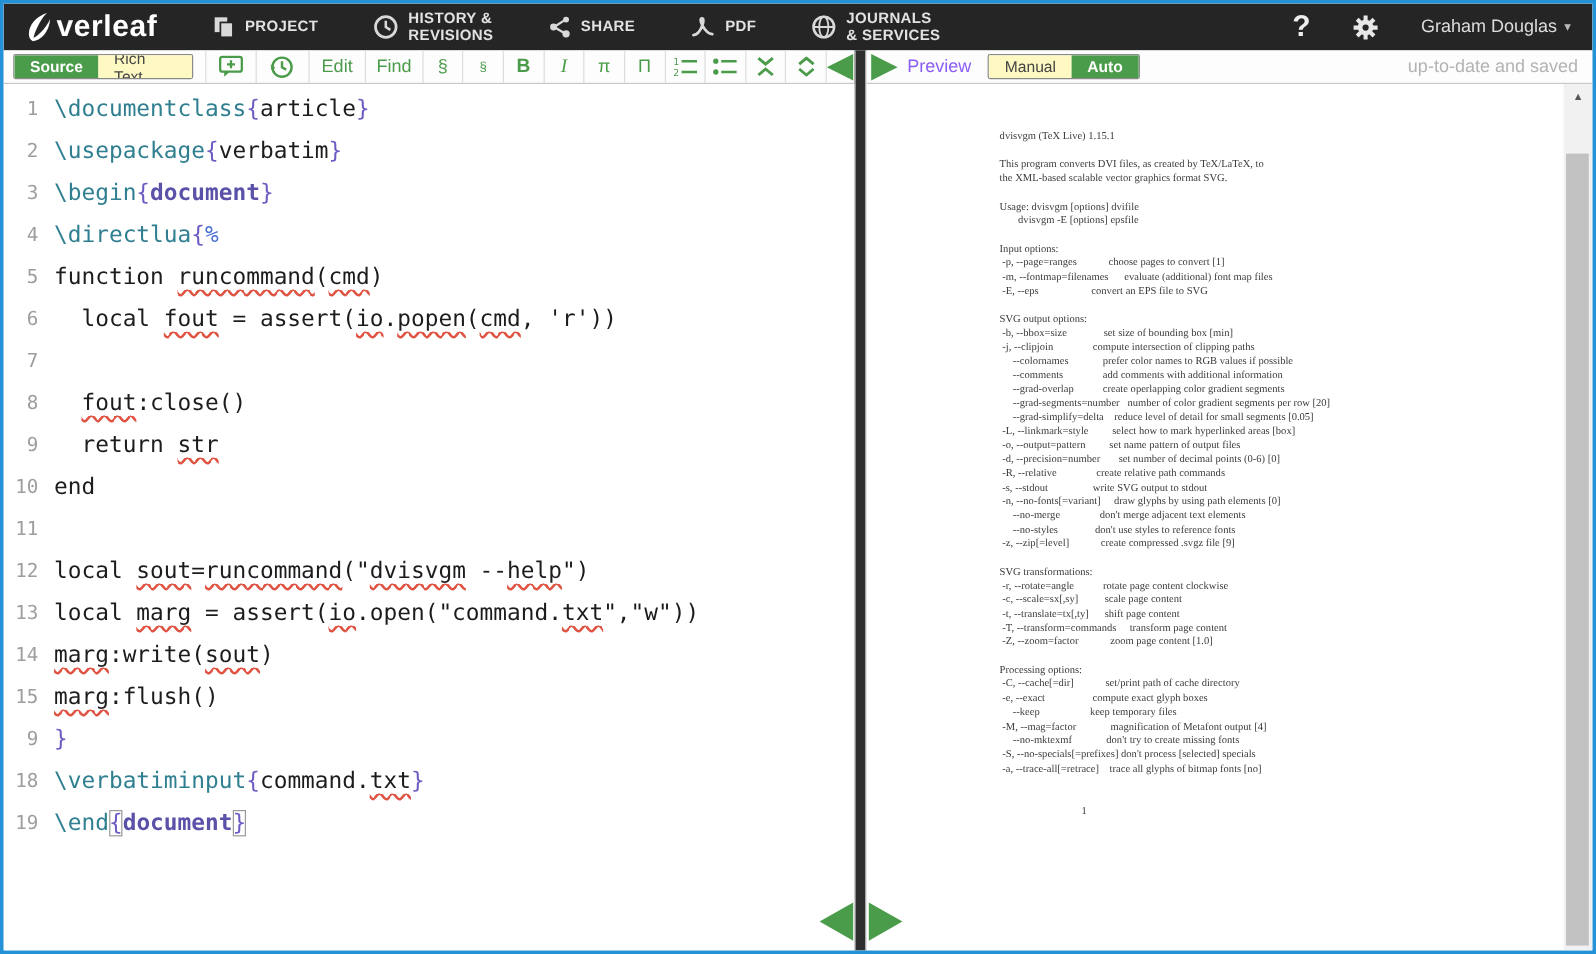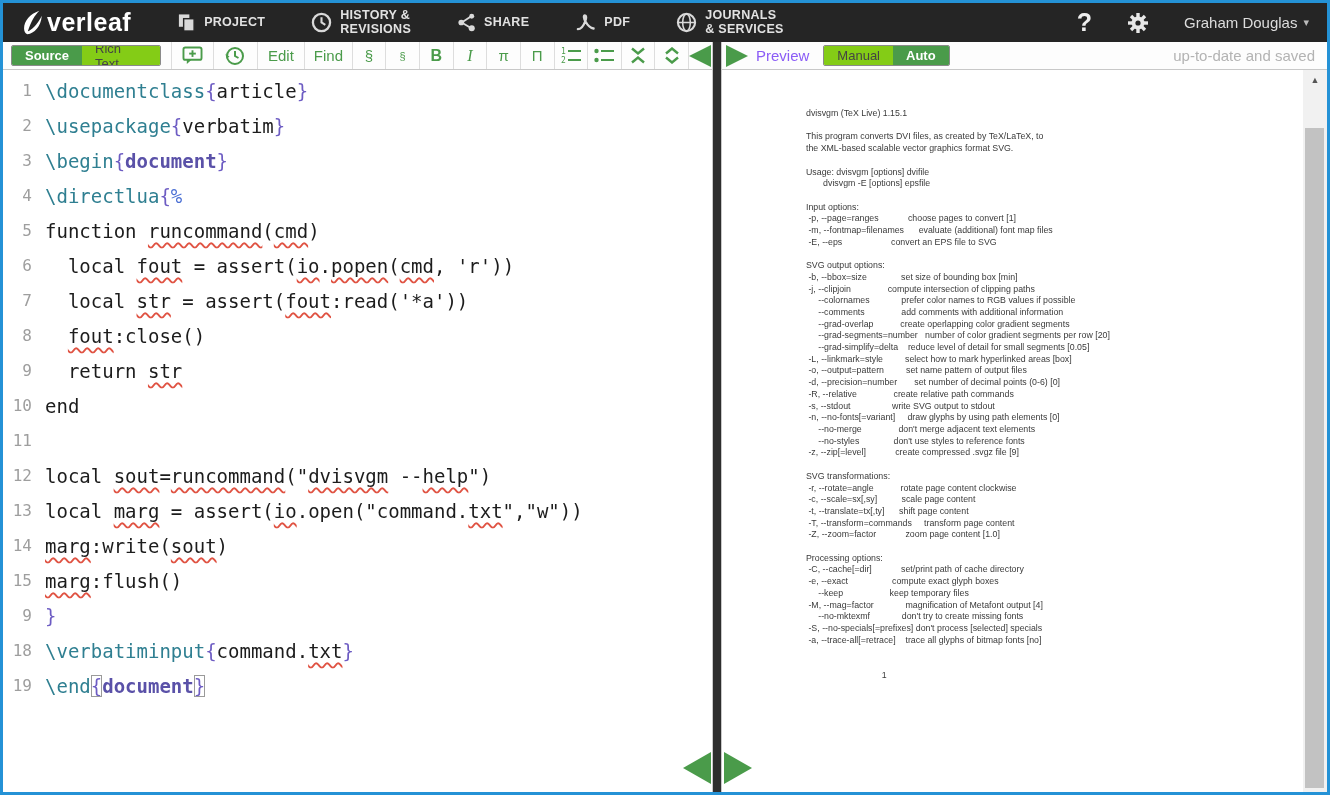--- a/index.html
+++ b/index.html
@@ -28,21 +28,21 @@
   
   .main{ flex:1; display:flex; min-height:0; }
   .pane-left{ width:709px; flex:0 0 709px; display:flex; flex-direction:column; min-height:0; }
   .divider{ width:10px; flex:0 0 10px; background:#2e2e2e; border-left:1px solid #c9c9c9; border-right:1px solid #c9c9c9; }
   .pane-right{ flex:1; display:flex; flex-direction:column; min-height:0; }
   
   .toolbar{ height:28px; flex:0 0 28px; background:#fdfdfd; border-bottom:1px solid #c8c8c8; display:flex; align-items:stretch; }
   .seg-group{ display:flex; align-items:center; margin:3px 10px 3px 8px; border:1px solid #8a8a8a; border-radius:2px; overflow:hidden; }
   .seg-btn{ font-size:13px; font-weight:bold; padding:2px 13px; cursor:pointer; }
   .seg-on{ background:var(--btn-green); color:#fff; }
-  .seg-off{ background:#84cc16; color:#444; font-weight:normal; }
+  .seg-off{ background:#fef9c3; color:#444; font-weight:normal; }
   .tcell{ display:flex; align-items:center; justify-content:center; border-right:1px solid #ddd; color:var(--green); cursor:pointer; }
   .tcell.first{ border-left:1px solid #ddd; }
   .w44{ width:44px; } .w48{ width:48px; font-size:15px; } .w34{ width:34px; font-size:15px; }
   .sec-small{ font-size:11px; }
   .b-bold{ font-weight:bold; font-size:16px; }
   .b-italic{ font-style:italic; font-family:"Liberation Serif",serif; font-size:16px; }
   .math{ font-size:15px; }
   .tspacer{ flex:1; border-right:none; }
   
   .tri{ width:0; height:0; cursor:pointer; }
@@ -63,22 +63,22 @@
   .ct .m{ color:var(--cmt); font-style:italic; }
   .ct .sp{ text-decoration:underline; text-decoration-style:wavy; text-decoration-color:var(--spell);
            text-decoration-thickness:1.5px; text-underline-offset:4px; text-decoration-skip-ink:none; }
   .ct .bx{ outline:1px solid #9a9a9a; outline-offset:-1px; }
   
   .pv-label{ font-size:15px; color:#8b5cf6; margin-left:8px; }
   .pv-group{ display:flex; align-items:center; margin-left:14px; border:1px solid #8a8a8a; border-radius:2px; overflow:hidden; align-self:center; }
   .pv-status{ margin-left:auto; margin-right:12px; align-self:center; font-size:15px; color:#b3b3b3; }
   
   .pdf-area{ flex:1; background:#fff; position:relative; overflow:hidden; }
-  .pdf-text{ font-family:Liberation Sans, sans-serif; font-size:8.8px; line-height:11.7px;
-             color:#3a3a3a; padding:38px 30px 0 84px; white-space:pre; }
+  .pdf-text{ font-family:Liberation Serif, serif; font-size:8.8px; line-height:11.7px;
+             color:#3a3a3a; padding:38px 30px 0 111px; white-space:pre; }
   
   .sb-track{ position:absolute; top:0; right:0; bottom:0; width:24px; background:#f1f1f1; }
   .sb-up{ position:absolute; top:5px; left:0; width:24px; text-align:center; font-size:9px; color:#555; cursor:pointer; }
   .sb-thumb{ position:absolute; top:58px; bottom:4px; left:2px; right:3px; background:#c2c2c2; cursor:pointer; }
   svg{ display:block; }
 </style>
 </head>
 <body>
 
 <div class="navbar">
@@ -265,21 +265,20 @@
           <div class="code-row">
             <span class="ln">5</span>
             <span class="ct"><span class="p">function </span><span class="p sp">runcommand</span><span class="p">(</span><span class="p sp">cmd</span><span class="p">)</span></span>
           </div>
           <div class="code-row">
             <span class="ln">6</span>
             <span class="ct"><span class="p">  local </span><span class="p sp">fout</span><span class="p"> = assert(</span><span class="p sp">io</span><span class="p">.</span><span class="p sp">popen</span><span class="p">(</span><span class="p sp">cmd</span><span class="p">, 'r'))</span></span>
           </div>
           <div class="code-row">
             <span class="ln">7</span>
-            <span class="ct"><span class="p">  local </span><span class="p sp">str</span><span class="p"> = assert(</span><span class="p sp">fout</span><span class="p">:read('*a'))</span></span>
           </div>
           <div class="code-row">
             <span class="ln">8</span>
             <span class="ct"><span class="p">  </span><span class="p sp">fout</span><span class="p">:close()</span></span>
           </div>
           <div class="code-row">
             <span class="ln">9</span>
             <span class="ct"><span class="p">  return </span><span class="p sp">str</span></span>
           </div>
           <div class="code-row">

